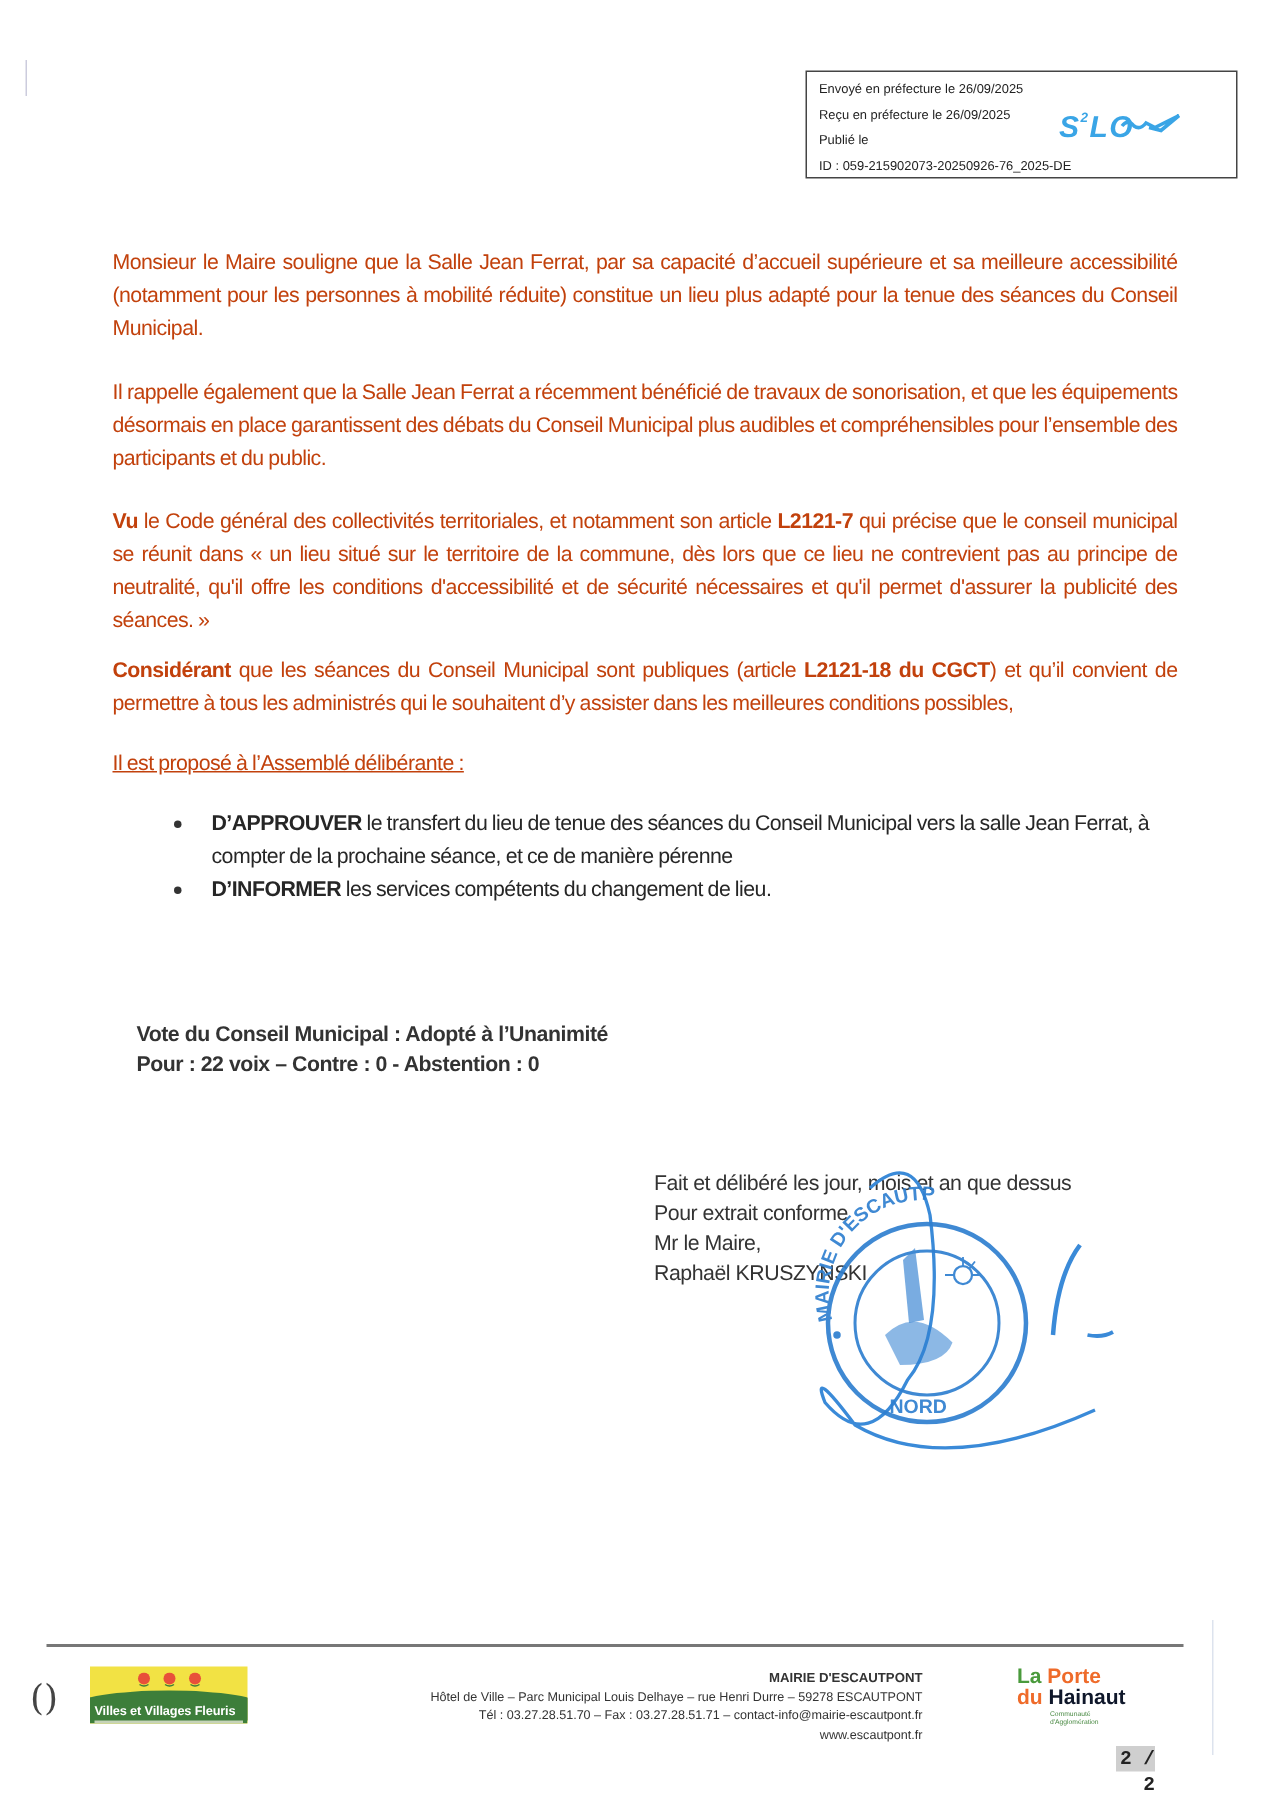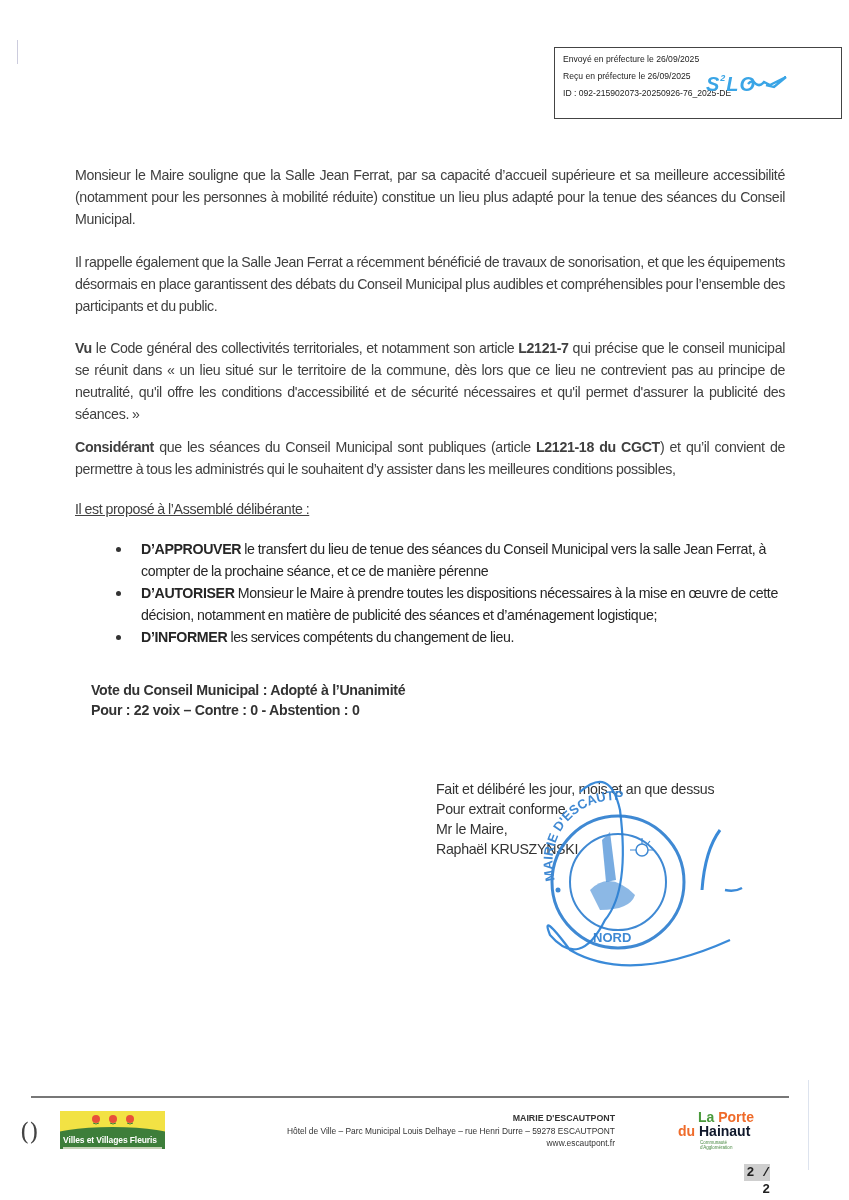--- a/index.html
+++ b/index.html
@@ -2,35 +2,35 @@
 <html><head>
 <meta charset="utf-8">
 <style>
   html, body { margin: 0; padding: 0; }
   body {
     width: 849px; height: 1200px; background: #ffffff; position: relative; overflow: hidden;
     font-family: "Liberation Sans Narrow", "Liberation Sans", sans-serif; color: #222;
   }
   
   .stamp-box {
-    position: absolute; left: 554px; top: 47px; width: 288px; height: 72px;
+    position: absolute; left: 537px; top: 47px; width: 288px; height: 72px;
     border: 1px solid #444; box-sizing: border-box; font-family: "Liberation Sans", sans-serif;
     font-size: 8.6px; color: #222; padding: 3px 6px 0 8px;
   }
   .stamp-box .line { height: 17px; line-height: 17px; white-space: nowrap; }
   .slo-logo {
     position: absolute; left: 706px; top: 73px; color: #3aa5e6; font-family: "Liberation Sans", sans-serif;
     font-style: italic; font-weight: bold; font-size: 20px; letter-spacing: 1px;
   }
   .slo-logo sup { font-size: 9px; vertical-align: 10px; }
   .slo-check { position: absolute; left: 746px; top: 75px; }
 
   .para {
     position: absolute; left: 75px; width: 710px; font-size: 14.2px; line-height: 22px;
-    font-family: "Liberation Sans", sans-serif; color: #404040; text-align: justify;
+    font-family: "Liberation Sans", sans-serif; color: #c2410c; text-align: justify;
     letter-spacing: -0.35px; word-spacing: -0.5px;
   }
   .para b { font-weight: bold; }
   .p1 { top: 164px; }
   .p2 { top: 251px; }
   .p3 { top: 337px; }
   .p4 { top: 436px; }
   .p5 { top: 498px; text-decoration: underline; }
   .bullets { position: absolute; left: 114px; top: 538px; width: 680px; margin: 0; padding: 0; list-style: none;
     font-family: "Liberation Sans", sans-serif; font-size: 14.2px; line-height: 22px; color: #262626; letter-spacing: -0.35px; word-spacing: -0.5px; }
@@ -51,50 +51,50 @@
   .vvf .hill { position: absolute; left: -10px; top: 16px; width: 125px; height: 20px; background: #3d7e3a; border-radius: 50% 50% 0 0; }
   .vvf .label { position: absolute; left: 3px; bottom: 4px; font-family: "Liberation Sans", sans-serif; font-size: 8.5px;
     color: #fff; font-weight: bold; white-space: nowrap; letter-spacing: -0.1px; }
   .vvf .sub { position: absolute; left: 3px; bottom: 0px; width: 99px; height: 2px; background: #e8e8d8; opacity: 0.8; }
   .vvf .flower { position: absolute; top: 4px; width: 12px; height: 10px; }
   .footer-text { position: absolute; left: 215px; top: 1112px; width: 400px; text-align: right;
     font-family: "Liberation Sans", sans-serif; font-size: 8.4px; line-height: 12.5px; color: #333; }
   .footer-text .title { font-weight: bold; font-size: 8.8px; }
   .lph { position: absolute; left: 678px; top: 1110px; font-family: "Liberation Sans", sans-serif; font-weight: bold;
     font-size: 14px; line-height: 14px; }
-  .lph .l1 .a { color: #4a9a3c; margin-left: 20px; } .lph .l1 .b { color: #ef6b2a; }
+  .lph .l1 .a { color: #4a9a3c; } .lph .l1 .b { color: #ef6b2a; }
   .lph .l2 .a { color: #ef6b2a; } .lph .l2 .b { color: #0f172a; margin-top: 40px; }
   .lph .tiny { font-size: 4.5px; line-height: 5px; color: #4a8a44; font-weight: normal; margin-left: 22px; margin-top: 2px; }
   .page-num { position: absolute; left: 744px; top: 1164px; width: 26px; height: 17px; background: #cfcfcf;
     font-family: "Liberation Mono", monospace; font-weight: bold; font-size: 13px; line-height: 17px; text-align: right; color: #222; }
 </style>
 </head>
 <body>
 
 <div class="left-mark"></div>
 
 <div class="stamp-box">
   <div class="line">Envoyé en préfecture le 26/09/2025</div>
   <div class="line">Reçu en préfecture le 26/09/2025</div>
-  <div class="line">ID : 092-215902073-20250926-76_2025-DE</div>
+  <div class="line">Publié le</div>
+  <div class="line">ID : 059-215902073-20250926-76_2025-DE</div>
 </div>
 <div class="slo-logo"><span>S</span><sup>2</sup><span>LO</span></div>
 <svg class="slo-check" width="42" height="16" viewBox="0 0 42 16">
   <path d="M2 9 Q6 4 10 9 Q14 12 18 7 L24 10 L40 2 L28 12 L20 10" fill="none" stroke="#3aa5e6" stroke-width="2.4"></path>
 </svg>
 
 <div class="para p1">Monsieur le Maire souligne que la Salle Jean Ferrat, par sa capacité d’accueil supérieure et sa meilleure accessibilité (notamment pour les personnes à mobilité réduite) constitue un lieu plus adapté pour la tenue des séances du Conseil Municipal.</div>
 <div class="para p2">Il rappelle également que la Salle Jean Ferrat a récemment bénéficié de travaux de sonorisation, et que les équipements désormais en place garantissent des débats du Conseil Municipal plus audibles et compréhensibles pour l’ensemble des participants et du public.</div>
 <div class="para p3"><b>Vu</b><span> le Code général des collectivités territoriales, et notamment son article </span><b>L2121-7</b><span> qui précise que le conseil municipal se réunit dans « un lieu situé sur le territoire de la commune, dès lors que ce lieu ne contrevient pas au principe de neutralité, qu'il offre les conditions d'accessibilité et de sécurité nécessaires et qu'il permet d'assurer la publicité des séances. »</span></div>
 <div class="para p4"><b>Considérant</b><span> que les séances du Conseil Municipal sont publiques (article </span><b>L2121-18 du CGCT</b><span>) et qu’il convient de permettre à tous les administrés qui le souhaitent d’y assister dans les meilleures conditions possibles,</span></div>
 <div class="para p5">Il est proposé à l’Assemblé délibérante :</div>
 
 <ul class="bullets">
   <li><span class="dot"></span><b>D’APPROUVER</b><span> le transfert du lieu de tenue des séances du Conseil Municipal vers la salle Jean Ferrat, à compter de la prochaine séance, et ce de manière pérenne</span></li>
-  <li><span class="dot"></span><b>D’AUTORISER</b><span> Monsieur le Maire à prendre toutes les dispositions nécessaires à la mise en œuvre de cette décision, notamment en matière de publicité des séances et d’aménagement logistique;</span></li>
   <li><span class="dot"></span><b>D’INFORMER</b><span> les services compétents du changement de lieu.</span></li>
 </ul>
 
 <div class="vote">
   <div>Vote du Conseil Municipal : Adopté à l’Unanimité</div>
   <div>Pour : 22 voix – Contre : 0 - Abstention : 0</div>
 </div>
 
 <div class="signature-block">
   <div>Fait et délibéré les jour, mois et an que dessus</div>
@@ -145,20 +145,21 @@
       <circle cx="6" cy="4" r="4" fill="#e8503a"></circle>
       <path d="M3 8 Q6 10 9 8" stroke="#3d7e3a" fill="none"></path>
     </svg>
   <div class="label">Villes et Villages Fleuris</div>
   <div class="sub"></div>
 </div>
 
 <div class="footer-text">
   <div class="title">MAIRIE D'ESCAUTPONT</div>
   <div>Hôtel de Ville – Parc Municipal Louis Delhaye – rue Henri Durre – 59278 ESCAUTPONT</div>
+  <div>Tél : 03.27.28.51.70 – Fax : 03.27.28.51.71 – contact-info@mairie-escautpont.fr</div>
   <div>www.escautpont.fr</div>
 </div>
 
 <div class="lph">
   <div class="l1"><span class="a">La </span><span class="b">Porte</span></div>
   <div class="l2"><span class="a">du </span><span class="b">Hainaut</span></div>
   <div class="tiny">
       <div>Communauté</div>
       <div>d'Agglomération</div>
     </div>

